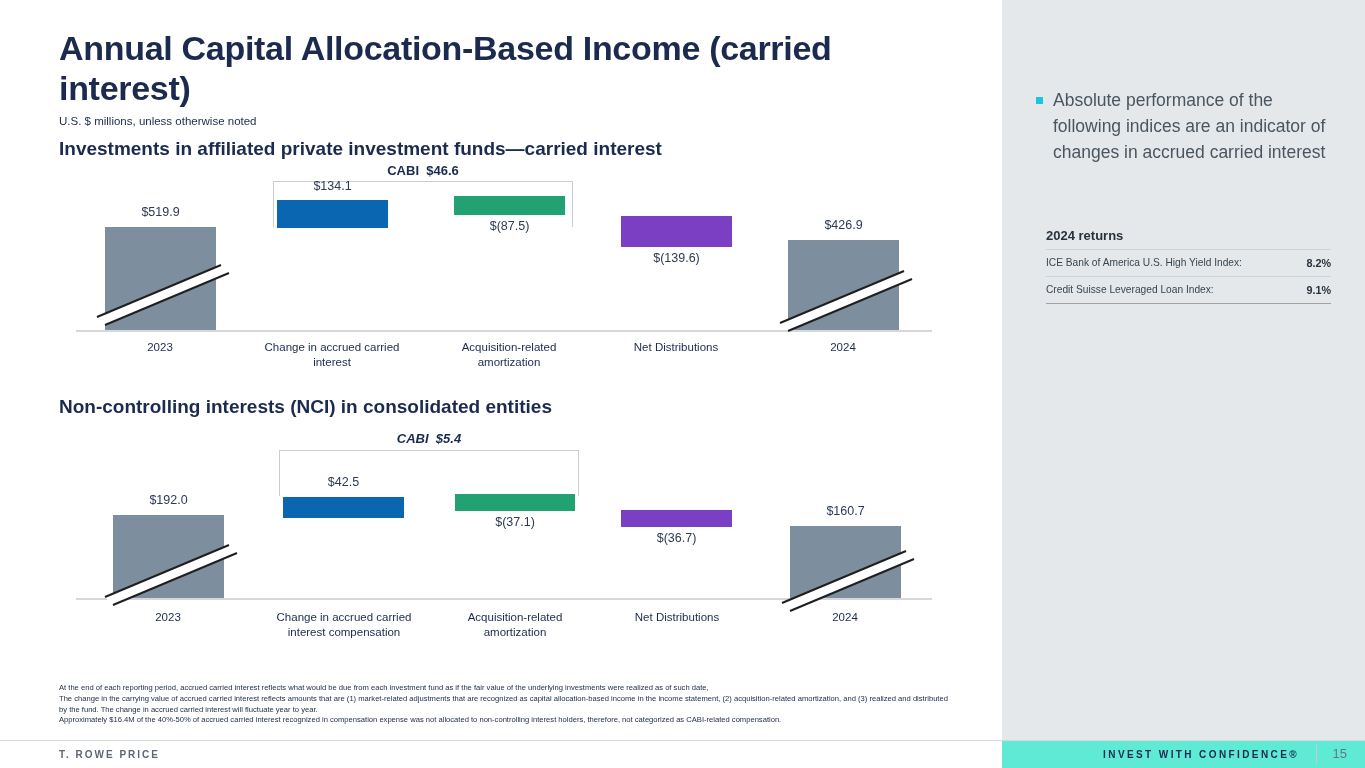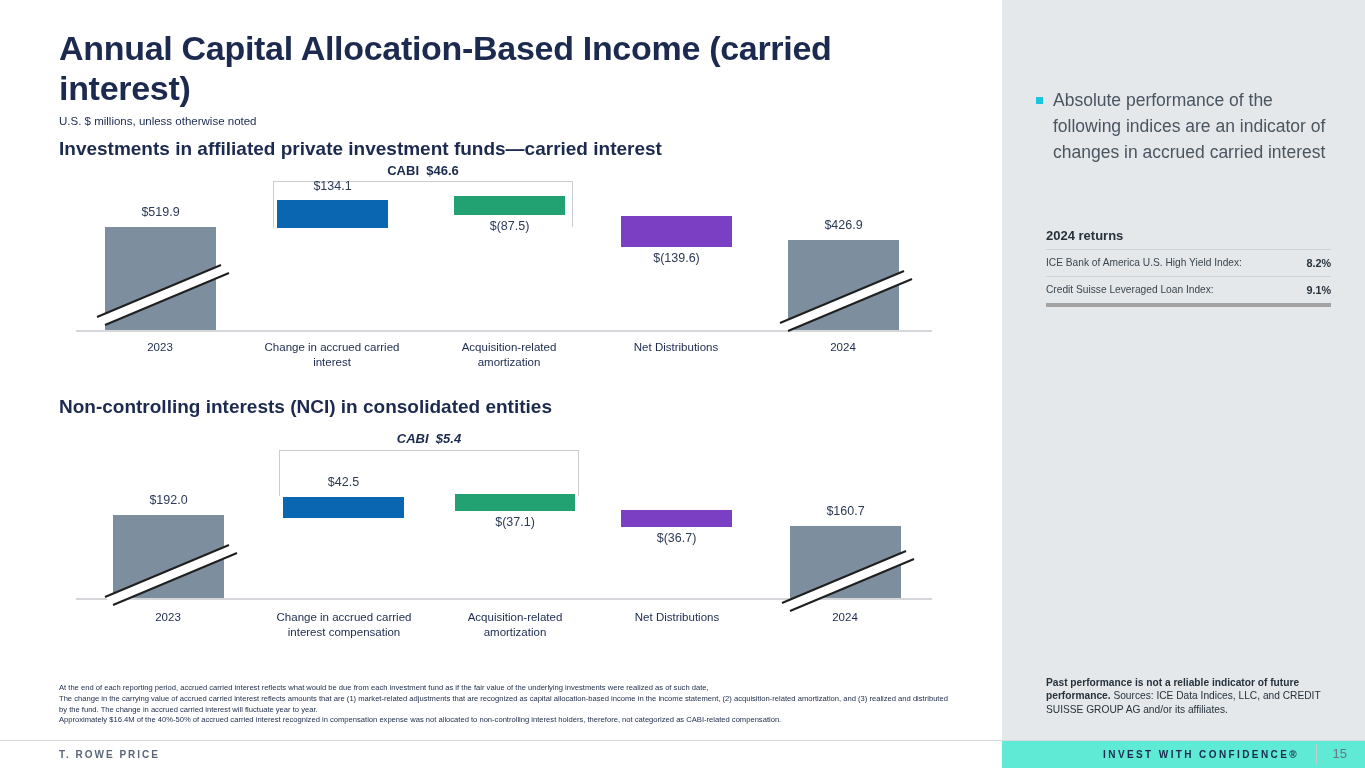--- a/index.html
+++ b/index.html
@@ -93,21 +93,21 @@
     font-size: 17.5px; line-height: 1.48; color: #4a5560;
   }
 
   #returns-box { position: absolute; left: 44px; top: 228px; width: 285px; }
   #returns-title { font-size: 13px; font-weight: bold; color: #28323c; margin-bottom: 6px; }
   .returns-row {
     display: flex; align-items: center; justify-content: space-between;
     border-top: 1px solid #cdd4d8;
     padding: 6px 0 7px 0; gap: 10px;
   }
-  .returns-row:last-child { border-bottom: 4px solid #a3a3a3; }
+  .returns-row:last-child { border-bottom: 1px solid #a3a3a3; }
   .returns-name { font-size: 10.2px; color: #3b4650; line-height: 1.28; }
   .returns-val  { font-size: 10.8px; color: #28323c; font-weight: bold; flex: 0 0 auto; }
 
   #disclaimer {
     position: absolute; left: 44px; top: 676px; width: 300px;
     font-size: 10.2px; line-height: 1.32; color: #28323c;
   }
   #disclaimer .strong { font-weight: bold; }
 
   
@@ -267,24 +267,20 @@
         <span class="returns-name">ICE Bank of America U.S. High Yield Index:</span>
         <span class="returns-val">8.2%</span>
       </div>
 
       <div class="returns-row">
         <span class="returns-name">Credit Suisse Leveraged Loan Index:</span>
         <span class="returns-val">9.1%</span>
       </div>
     </div>
 
-    <div id="disclaimer">
-      <span class="strong">Past performance is not a reliable indicator of future performance.</span>
-      <span>Sources: ICE Data Indices, LLC, and CREDIT SUISSE GROUP AG and/or its affiliates.</span>
-    </div>
   </div>
 
   <div id="footer-rule"></div>
   <div id="footer-brand">T. ROWE PRICE</div>
   <div id="footer-tag">INVEST WITH CONFIDENCE®</div>
   <div id="footer-divider"></div>
   <div id="page-number">15</div>
 
 </div>
 

